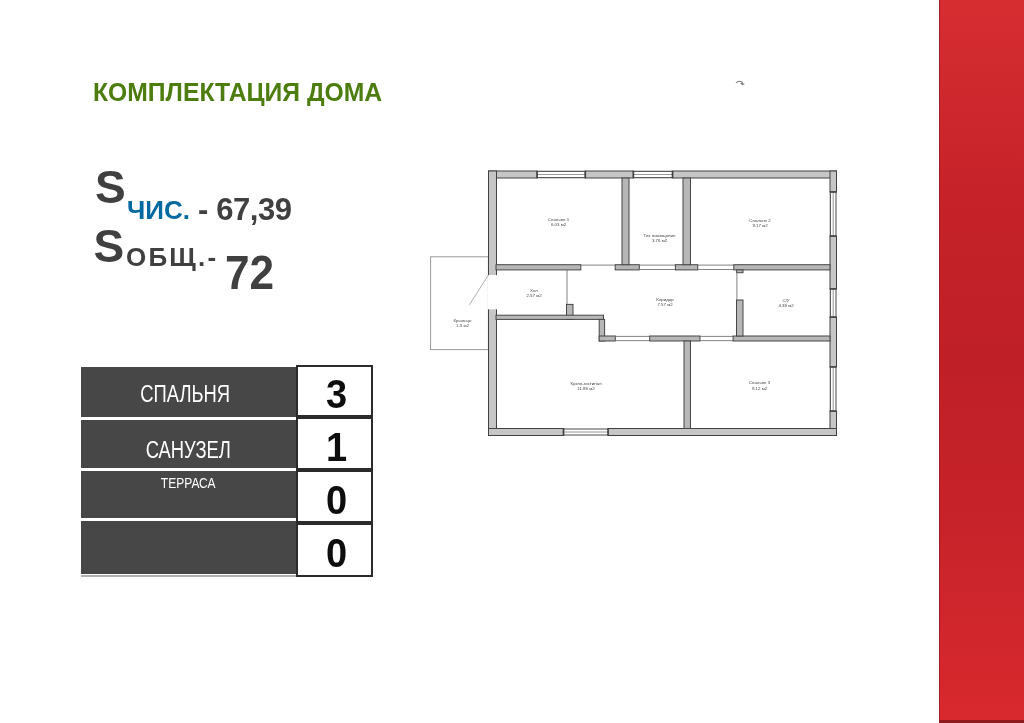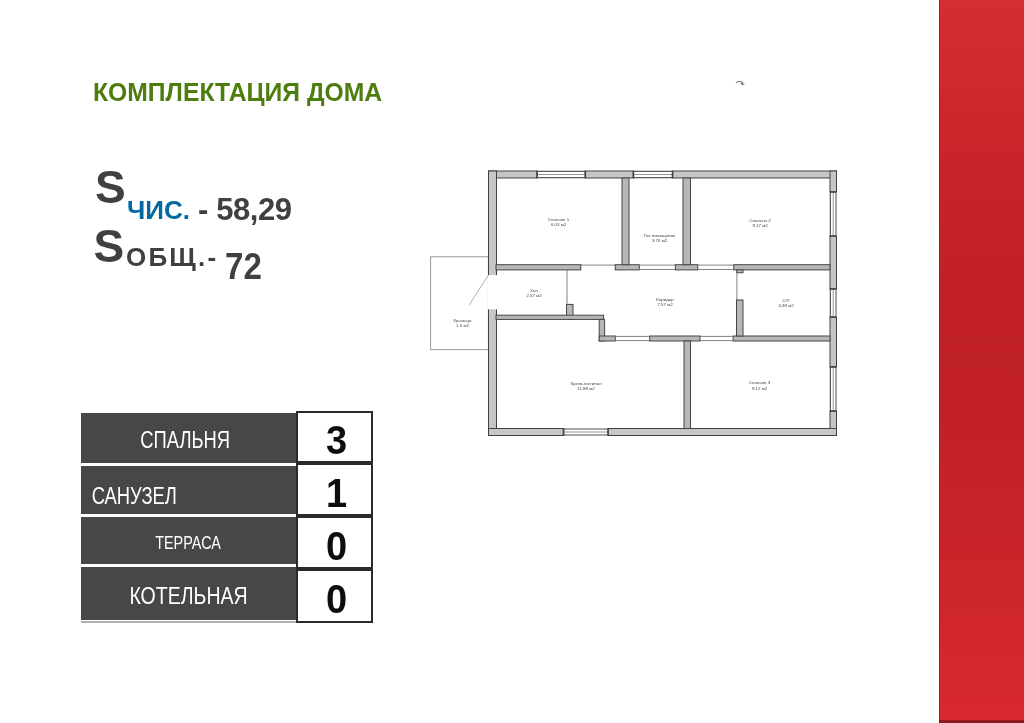--- a/index.html
+++ b/index.html
@@ -13,47 +13,44 @@
 
 <div class="abs" style="left:939px;top:0;width:85px;height:723px;
   background:linear-gradient(180deg,#d62d31 0%,#c52229 28%,#bf1f27 50%,#c7232a 72%,#d8292e 100%);border-left:1.5px solid #9d1c21;box-sizing:border-box;"></div>
 
 <div class="abs" style="left:939px;top:720px;width:85px;height:3px;background:#8f1b1f;"></div>
 
 <div id="title" class="abs b" style="left:93px;top:76.5px;font-size:26px;color:#4d7c0f;white-space:nowrap;"><span style="display:inline-block;transform:scaleX(0.95);transform-origin:left;">КОМПЛЕКТАЦИЯ ДОМА</span></div>
 
 <div id="s1" class="abs b" style="left:95px;top:164px;font-size:46px;color:#404040;line-height:1;">S</div>
 <div id="s1sub" class="abs b" style="left:127px;top:197px;font-size:26px;color:#0369a1;line-height:1;">ЧИС.</div>
-<div id="s1val" class="abs b" style="left:198px;top:194px;font-size:31px;color:#404040;line-height:1;letter-spacing:-0.4px;">- 58,29</div>
+<div id="s1val" class="abs b" style="left:198px;top:194px;font-size:31px;color:#404040;line-height:1;letter-spacing:-0.4px;">- 67,39</div>
 
 <div id="s2" class="abs b" style="left:93.5px;top:223px;font-size:46px;color:#404040;line-height:1;">S</div>
 <div id="s2sub" class="abs b" style="left:126px;top:244px;font-size:26px;color:#404040;line-height:1;letter-spacing:2.2px;">ОБЩ.-</div>
-<div id="s2val" class="abs b" style="left:225px;top:249px;font-size:36px;color:#404040;line-height:1;"><span style="display:inline-block;transform:scaleX(0.92);transform-origin:left;">72</span></div>
-
-<div id="table" class="abs" style="left:81px;top:364.5px;width:292px;height:214px;margin-top:46px;">
+<div id="s2val" class="abs b" style="left:225px;top:249px;font-size:48px;color:#404040;line-height:1;"><span style="display:inline-block;transform:scaleX(0.92);transform-origin:left;">72</span></div>
+
+<div id="table" class="abs" style="left:81px;top:364.5px;width:292px;height:214px;">
 
   <div class="abs" style="left:0;top:2px;width:215px;height:50.5px;background:#474747;"></div>
   <div class="abs" style="left:0;top:2px;width:215px;height:50.5px;color:#fff;font-size:23px;display:flex;align-items:center;justify-content:center;">
       <span style="transform:translate(-3px,3px) scaleX(0.8);white-space:nowrap;">СПАЛЬНЯ</span>
     </div>
 
   <div class="abs" style="left:0;top:55.5px;width:215px;height:47.5px;background:#474747;"></div>
-  <div class="abs" style="left:0;top:55.5px;width:215px;height:55px;color:#fff;font-size:23px;display:flex;align-items:center;justify-content:flex-start;">
+  <div class="abs" style="left:0;top:55.5px;width:215px;height:55px;color:#fff;font-size:23px;display:flex;align-items:center;justify-content:center;">
       <span style="transform:translate(0px,3px) scaleX(0.8);white-space:nowrap;">САНУЗЕЛ</span>
     </div>
 
   <div class="abs" style="left:0;top:106px;width:215px;height:47.5px;background:#474747;"></div>
-  <div class="abs" style="left:0;top:106px;width:215px;height:47.5px;color:#fff;font-size:18px;display:flex;align-items:center;justify-content:center;">
+  <div class="abs" style="left:0;top:106px;width:215px;height:47.5px;color:#fff;font-size:15px;display:flex;align-items:flex-start;justify-content:center;">
       <span style="transform:translate(0px,3px) scaleX(0.8);white-space:nowrap;">ТЕРРАСА</span>
     </div>
 
   <div class="abs" style="left:0;top:156.5px;width:215px;height:52.5px;background:#474747;"></div>
-  <div class="abs" style="left:0;top:156.5px;width:215px;height:52.5px;color:#fff;font-size:23px;display:flex;align-items:center;justify-content:center;">
-      <span style="transform:translate(0px,3px) scaleX(0.85);white-space:nowrap;">КОТЕЛЬНАЯ</span>
-    </div>
 
   <div class="abs" style="left:0;top:210px;width:215px;height:2.5px;background:#b0b0b0;"></div>
 
   <div class="abs" style="left:215px;top:0;width:77px;height:52.5px;background:#fff;border:2px solid #2b2b2b;box-sizing:border-box;color:#0d0d0d;font-size:40px;font-weight:bold;display:flex;align-items:center;justify-content:center;">
       <span style="transform:translate(2.5px,3.5px) scaleX(0.95);">3</span>
     </div>
 
   <div class="abs" style="left:215px;top:52.5px;width:77px;height:52.5px;background:#fff;border:2px solid #2b2b2b;box-sizing:border-box;color:#0d0d0d;font-size:40px;font-weight:bold;display:flex;align-items:center;justify-content:center;">
       <span style="transform:translate(2.5px,3.5px) scaleX(0.95);">1</span>
     </div>

